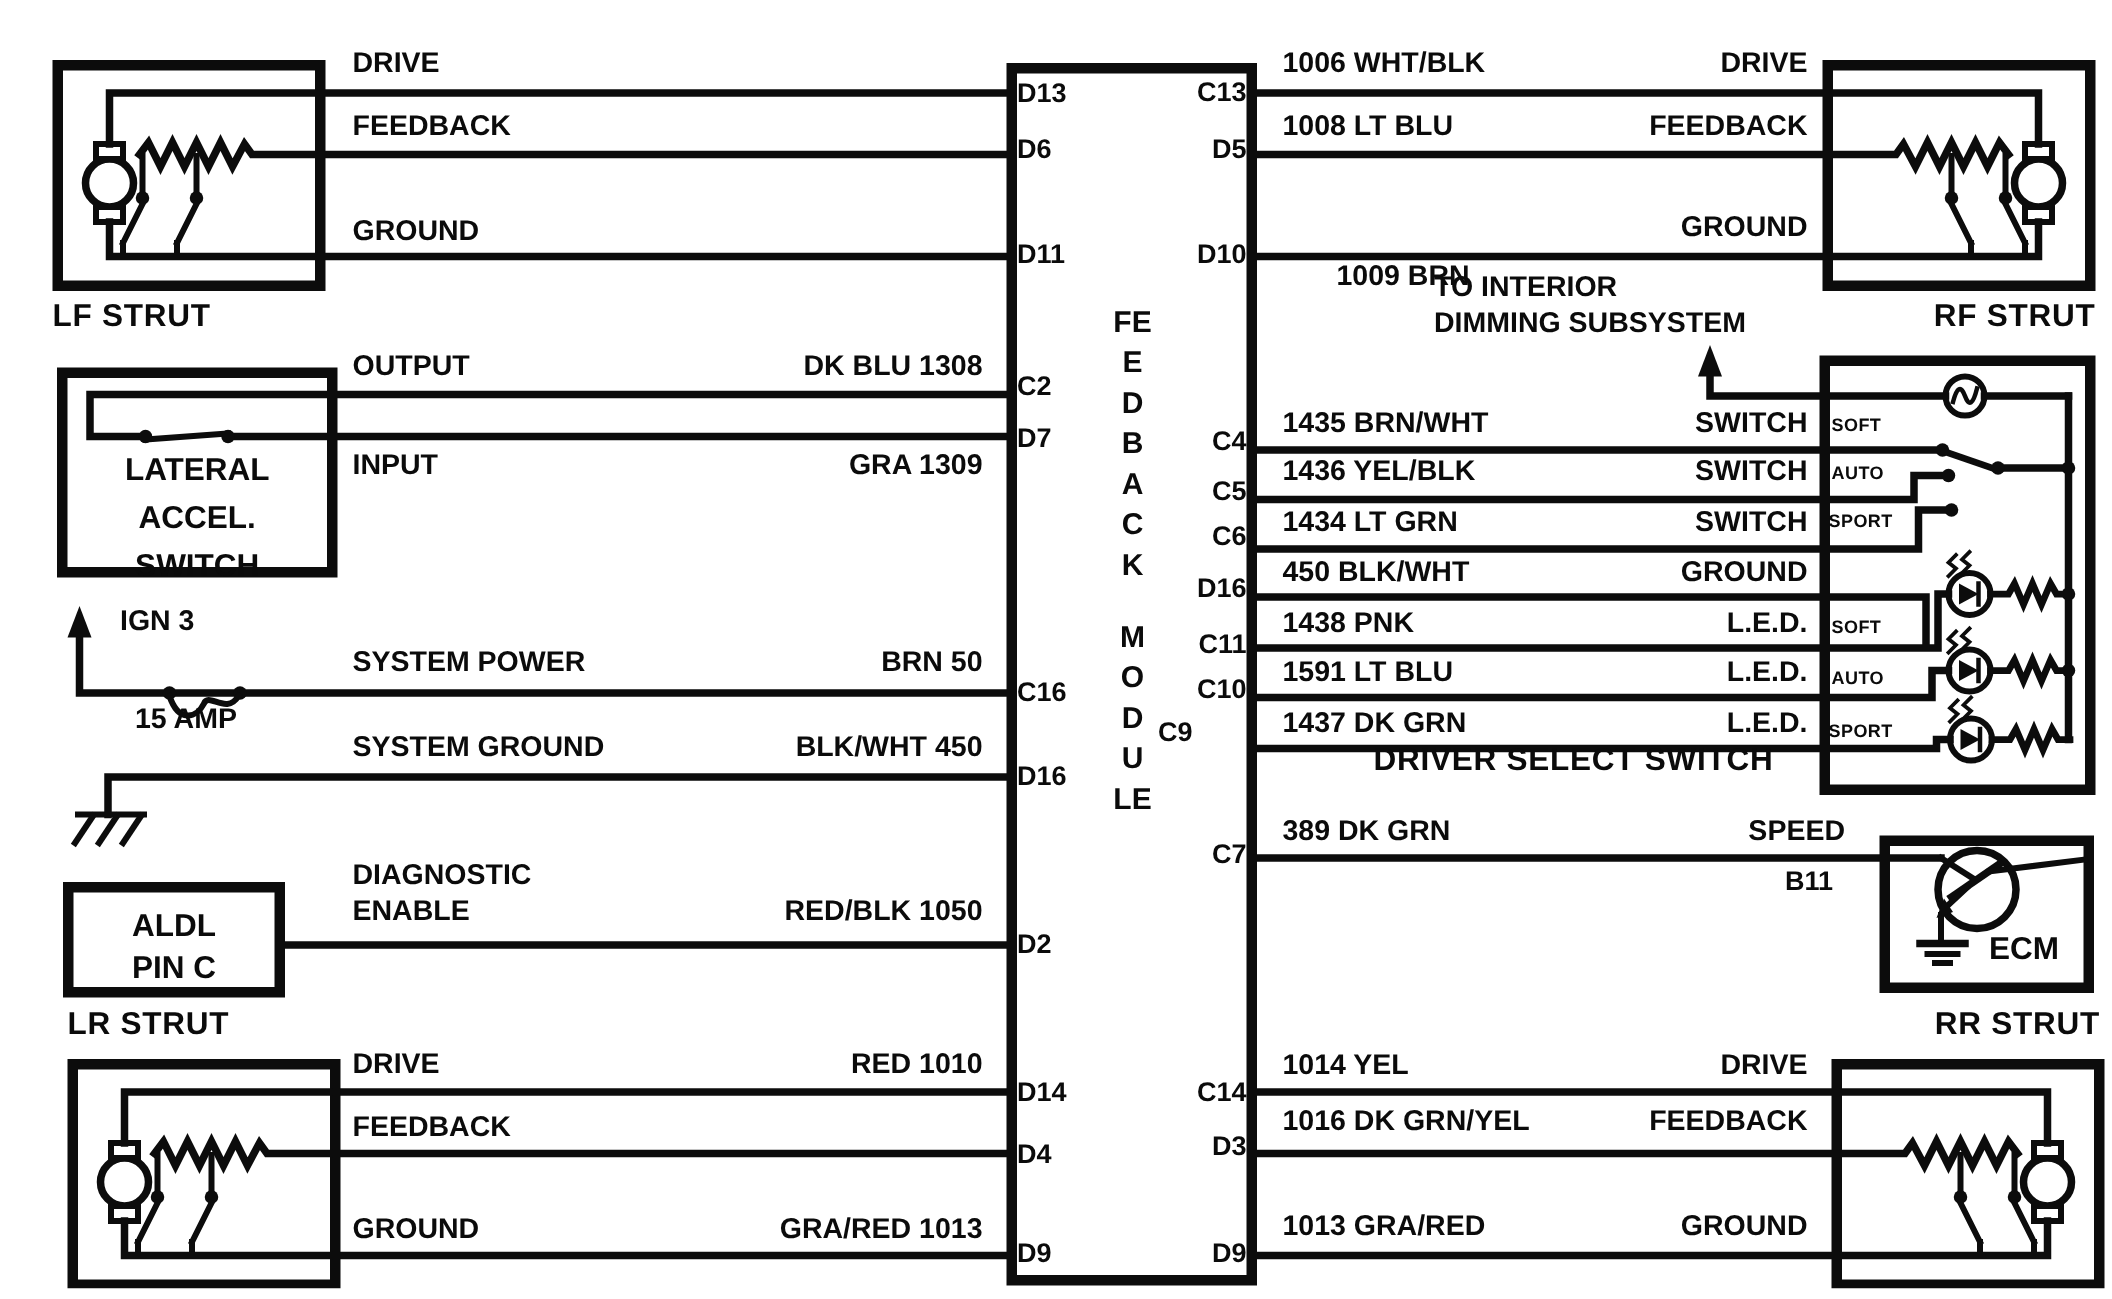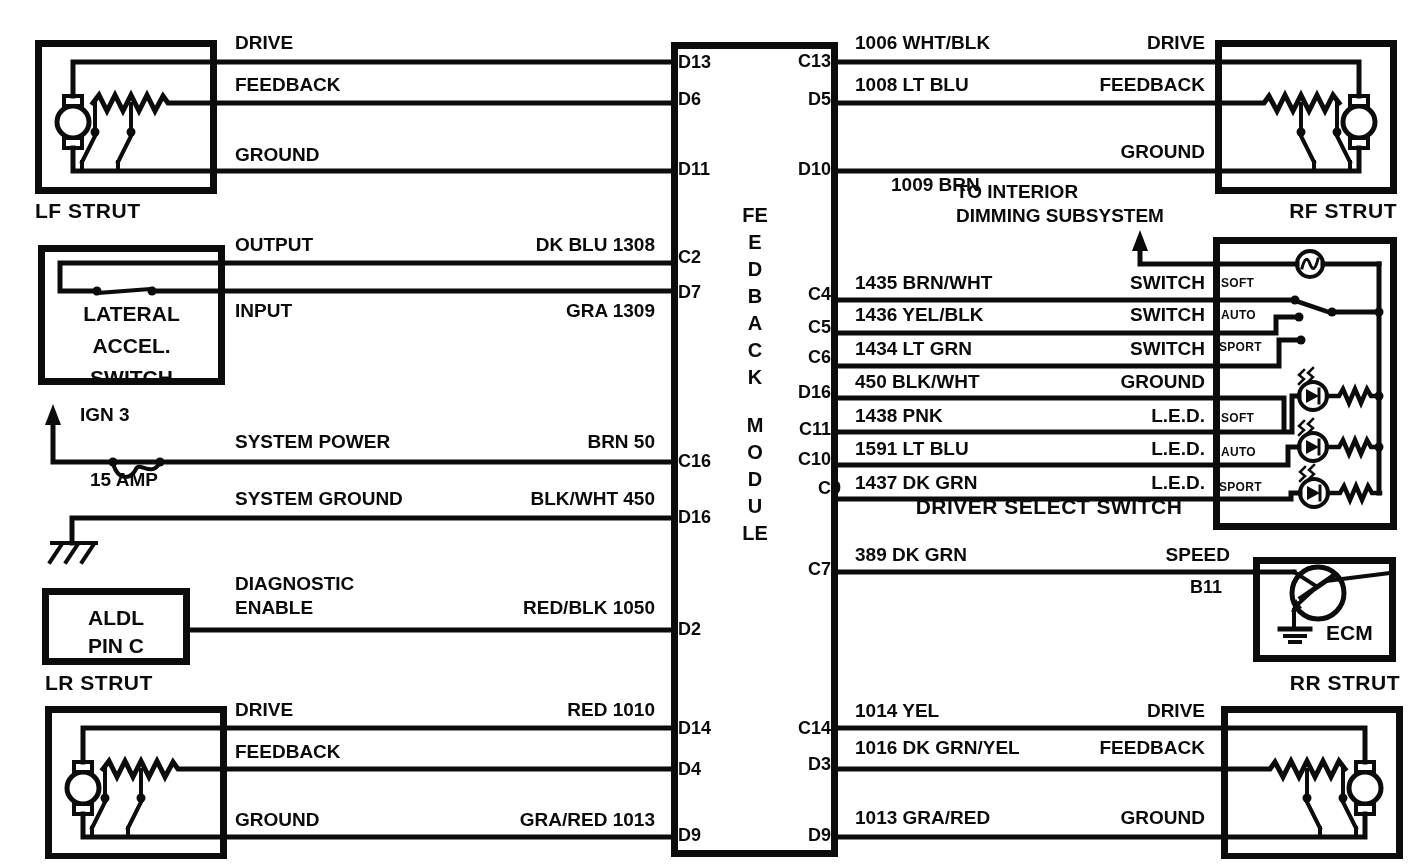--- a/index.html
+++ b/index.html
@@ -187,21 +187,21 @@
 
   <div class="t f18 ra" style="left:770px;width:61px;top:52px;">C13</div>
   <div class="t f18 ra" style="left:770px;width:61px;top:90px;">D5</div>
   <div class="t f18 ra" style="left:770px;width:61px;top:160px;">D10</div>
   <div class="t f18 ra" style="left:770px;width:61px;top:285px;">C4</div>
   <div class="t f18 ra" style="left:770px;width:61px;top:318px;">C5</div>
   <div class="t f18 ra" style="left:770px;width:61px;top:348px;">C6</div>
   <div class="t f18 ra" style="left:770px;width:61px;top:383px;">D16</div>
   <div class="t f18 ra" style="left:770px;width:61px;top:420px;">C11</div>
   <div class="t f18 ra" style="left:770px;width:61px;top:450px;">C10</div>
-  <div class="t f18 ra" style="left:780px;width:61px;top:479px;">C9</div>
+  <div class="t f18 ra" style="left:734px;width:61px;top:479px;">C9</div>
   <div class="t f18 ra" style="left:770px;width:61px;top:560px;">C7</div>
   <div class="t f18 ra" style="left:770px;width:61px;top:719px;">C14</div>
   <div class="t f18 ra" style="left:770px;width:61px;top:755px;">D3</div>
   <div class="t f18 ra" style="left:770px;width:61px;top:826px;">D9</div>
 
   <div class="t f19" style="left:855px;top:33px;">1006 WHT/BLK</div>
   <div class="t f19" style="left:855px;top:75px;">1008 LT BLU</div>
   <div class="t f19" style="left:891px;top:142px;margin-top:33px;">1009 BRN</div>
   <div class="t f19" style="left:855px;top:273px;">1435 BRN/WHT</div>
   <div class="t f19" style="left:855px;top:305px;">1436 YEL/BLK</div>

